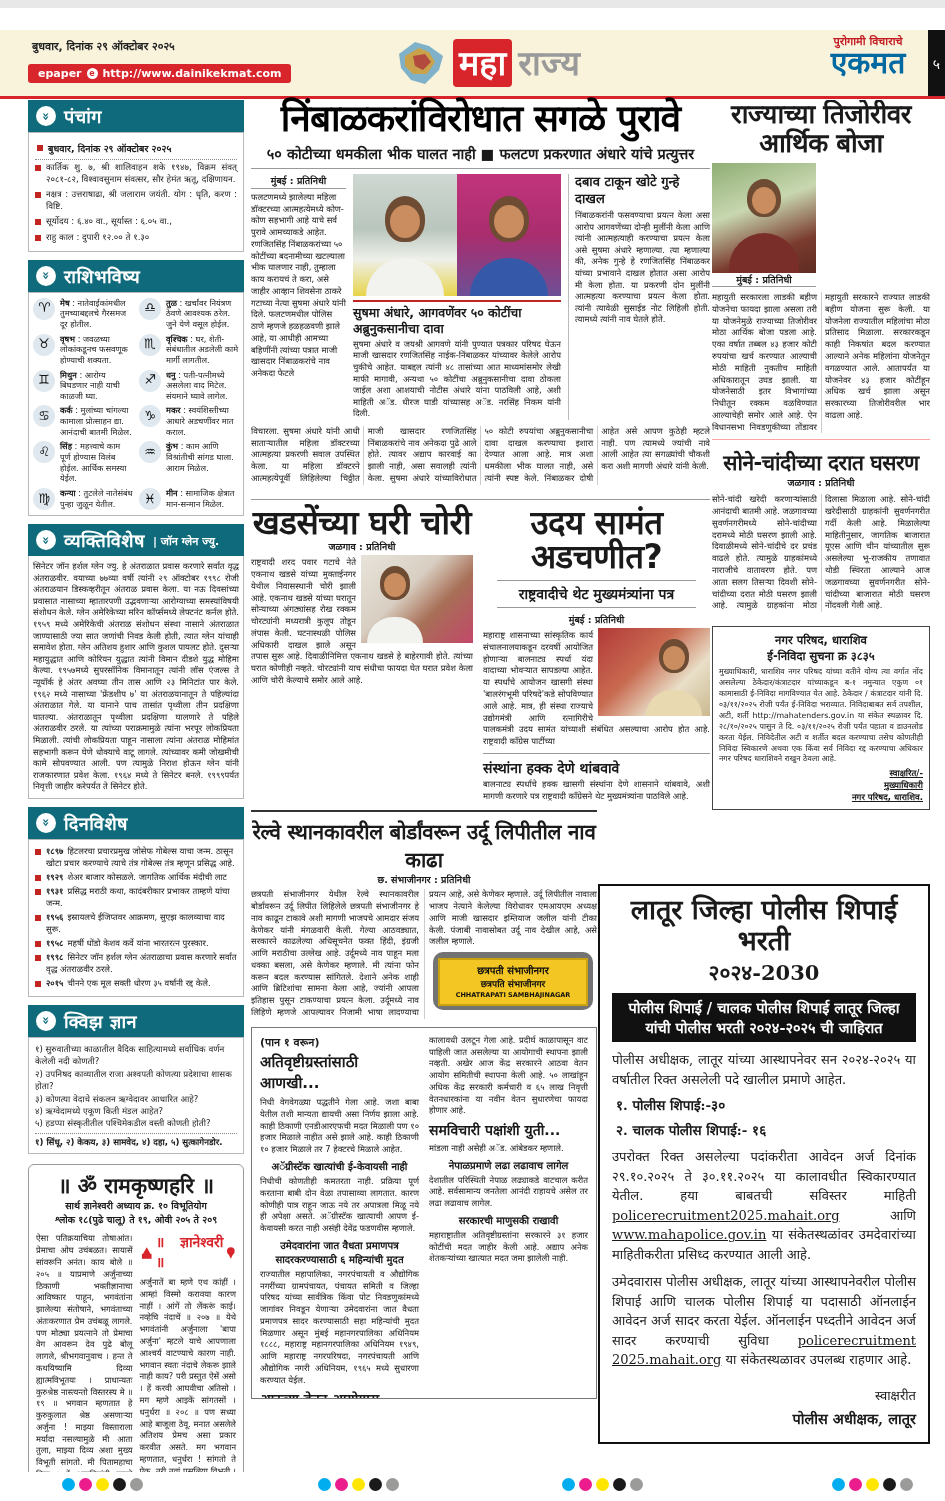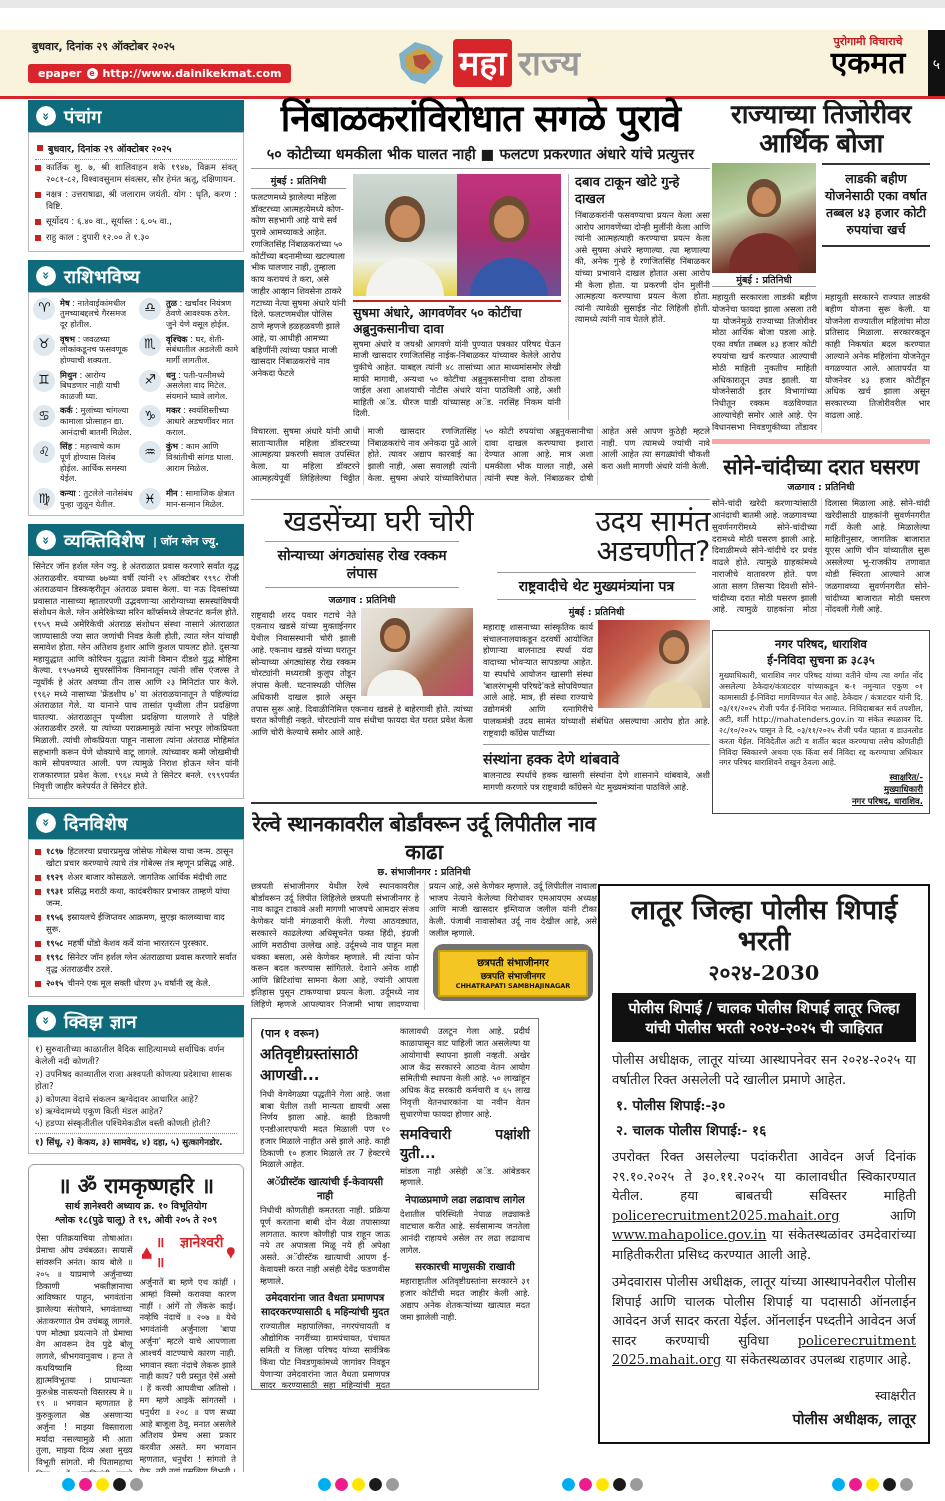--- a/index.html
+++ b/index.html
@@ -10,21 +10,21 @@
   .hdr-date{position:absolute;left:32px;top:8px;font-size:11px;font-weight:bold;color:#222;}
   .epaper-pill{position:absolute;left:28px;top:34px;background:#d8252b;color:#fff;font-size:11px;font-weight:bold;
                padding:3px 10px;border-radius:3px;display:flex;align-items:center;gap:5px;}
   .epaper-pill .globe{width:11px;height:11px;border-radius:50%;background:#fff;color:#d8252b;font-size:8px;line-height:11px;text-align:center;font-weight:bold;}
   .masthead{position:absolute;left:395px;top:6px;display:flex;align-items:center;gap:6px;}
   .map-graphic{width:52px;height:54px;}
   .maha{background:#d8252b;color:#fff;font-size:34px;font-weight:bold;padding:0 6px;border-radius:4px;line-height:48px;}
   .rajya{color:#9a9a9a;font-size:34px;font-weight:bold;line-height:48px;}
   .brandbox{position:absolute;right:18px;top:3px;width:118px;height:58px;text-align:center;}
   .brand-tag{color:#c21d23;font-size:11px;font-weight:bold;}
-  .brand-name{color:#000000;font-size:30px;font-weight:bold;line-height:30px;font-family:"DejaVu Serif",serif;}
+  .brand-name{color:#0369a1;font-size:30px;font-weight:bold;line-height:30px;font-family:"DejaVu Serif",serif;}
   .page-tab{position:absolute;right:0;top:0;width:17px;height:66px;background:#111;color:#fff;font-size:14px;
             display:flex;align-items:center;justify-content:center;}
   
   .sec-head{background:#0f6b7c;color:#fff;display:flex;align-items:center;gap:8px;padding:4px 8px;margin-top:8px;}
   .sec-head .circ{width:20px;height:20px;border-radius:50%;background:#fff;color:#0f6b7c;display:flex;align-items:center;justify-content:center;flex:0 0 20px;}
   .sec-head .circ span{display:inline-block;transform:rotate(90deg);font-weight:bold;font-size:13px;line-height:1;}
   .sec-head .t{font-size:18px;font-weight:bold;letter-spacing:.5px;}
   .sec-head .sub{font-size:11px;font-weight:bold;}
   .boxed{border:1px solid #b9b9b9;padding:5px 6px;background:#fff;}
   .rb{display:inline-block;width:6px;height:6px;background:#c2251f;margin-right:5px;flex:0 0 6px;margin-top:3px;}
@@ -65,52 +65,52 @@
   .torso.sari{background:#3558a8;}
   .cap-title{font-size:12.5px;font-weight:bold;line-height:1.25;margin-top:4px;border-top:2px solid #c2251f;padding-top:3px;}
   .cap-body{font-size:8.4px;line-height:1.38;text-align:justify;margin-top:2px;}
   .m-side{flex:1;border-left:1px solid #bbb;padding-left:6px;}
   .sidebox-t{font-size:13px;font-weight:bold;line-height:1.25;margin-bottom:3px;}
   .sidebox-b{font-size:8.4px;line-height:1.38;text-align:justify;}
   .main-bottom{margin-top:6px;font-size:8.4px;line-height:1.4;columns:4;column-gap:8px;column-rule:1px solid #ccc;text-align:justify;border-bottom:1px solid #999;padding-bottom:14px;}
   .two-art{display:flex;gap:10px;margin-top:6px;}
   .art2{width:222px;flex:0 0 222px;}
   .art3{flex:1;}
-  .hl2{font-size:29px;font-weight:normal;text-align:right;letter-spacing:-0.5px;line-height:1.05;}
+  .hl2{font-size:33px;font-weight:bold;text-align:center;letter-spacing:-0.5px;line-height:1.05;}
   .sub2{font-size:14px;font-weight:bold;text-align:center;border-top:1px solid #999;border-bottom:1px solid #999;
         padding:4px 12px;margin:5px 14px;line-height:1.3;}
   .artphoto{float:right;width:112px;height:88px;margin:2px 0 3px 5px;background:linear-gradient(135deg,#b9937a 0%,#caa98c 35%,#d9c7e0 60%,#b56a8e 100%);position:relative;}
   .artphoto .head-c{width:30px;height:34px;left:30%;top:12%;}
   .artphoto .head-c:after{left:4px;top:7px;width:22px;height:24px;}
   .artphoto .torso{width:56px;height:26px;left:30%;}
   .artbody{font-size:8.4px;line-height:1.4;text-align:justify;margin-top:4px;}
   .sidebox2-t{font-size:14px;font-weight:bold;margin-top:5px;border-top:1px solid #999;padding-top:4px;}
   .rail-hl{font-size:20.5px;font-weight:bold;text-align:center;border-top:2px solid #333;padding-top:5px;margin-top:8px;letter-spacing:-0.3px;}
   .rail-body{columns:2;column-gap:10px;column-rule:1px solid #ccc;font-size:8.4px;line-height:1.4;text-align:justify;margin-top:3px;}
   .signboard{width:150px;background:#737373;padding:6px 5px 4px;margin:4px auto;border-radius:10px;}
   .signboard .plate{background:#f4c623;border:2px solid #caa10e;padding:4px 3px;text-align:center;font-weight:bold;color:#111;}
   .plate .l1{font-size:10px;} .plate .l2{font-size:9px;} .plate .l3{font-size:6.5px;}
-  .contbox{border:1px solid #777;margin-top:8px;padding:7px 8px;display:flex;gap:10px;width:288px;box-sizing:border-box;height:372px;overflow:hidden;}
+  .contbox{border:1px solid #777;margin-top:8px;padding:7px 8px;display:flex;gap:10px;width:346px;box-sizing:border-box;height:372px;overflow:hidden;}
   .contcol{flex:1;font-size:8.4px;line-height:1.4;text-align:justify;}
   .cont-note{font-weight:bold;font-size:11px;}
   .cont-h1{font-size:15px;font-weight:bold;margin:2px 0 3px;}
   .cont-h2{font-size:10px;font-weight:bold;text-align:center;margin:4px 0 2px;}
   .cont-h3{font-size:14px;font-weight:bold;margin:4px 0 2px;}
   .railwrap{width:346px;}
   
   .rightcol{position:absolute;left:712px;top:92px;width:218px;height:780px;overflow:hidden;}
   .r-hl{font-size:26px;font-weight:bold;text-align:center;line-height:1.1;letter-spacing:-0.5px;}
   .r-row{display:flex;gap:6px;margin-top:6px;}
   .r-photo{width:104px;flex:0 0 104px;height:110px;background:linear-gradient(160deg,#8fae74 0%,#c8d7b0 40%,#7a3b2e 75%,#5e2b22 100%);position:relative;}
   .r-photo .head-c{width:34px;height:38px;top:14%;}
   .r-photo .head-c:after{left:5px;top:8px;width:24px;height:27px;}
   .r-photo .torso{width:70px;height:40px;background:#7a2e2a;}
   .r-sub{flex:1;border-top:2px solid #333;border-bottom:2px solid #333;font-size:12.5px;font-weight:bold;text-align:center;
          padding:6px 2px;line-height:1.35;align-self:flex-start;}
-  .r-body{font-size:8.4px;line-height:1.4;columns:2;column-gap:8px;column-rule:1px solid #ccc;text-align:justify;margin-top:5px;border-bottom:5px solid #fca5a5;padding-bottom:6px;}
+  .r-body{font-size:8.4px;line-height:1.4;columns:2;column-gap:8px;column-rule:1px solid #ccc;text-align:justify;margin-top:5px;border-bottom:1px solid #fca5a5;padding-bottom:6px;}
   .gold-hl{font-size:21px;font-weight:bold;text-align:center;margin-top:8px;letter-spacing:-0.5px;}
   .tender{border:1.5px solid #444;margin-top:8px;padding:5px 6px;}
   .tender-t{font-size:11.5px;font-weight:bold;text-align:center;line-height:1.4;}
   .tender-b{font-size:7.8px;line-height:1.4;text-align:justify;margin-top:3px;}
   .tender-s{font-size:8.5px;font-weight:bold;text-align:right;margin-top:3px;line-height:1.4;text-decoration:underline;}
   
   .ad{position:absolute;left:598px;top:876px;width:332px;height:560px;border:2px solid #111;background:#fff;
       padding:8px 12px;box-sizing:border-box;font-family:"DejaVu Serif",serif;}
   .ad-t1{font-size:27px;font-weight:bold;text-align:center;line-height:1.15;}
   .ad-t2{font-size:21px;font-weight:bold;text-align:center;margin-top:2px;}
@@ -352,21 +352,20 @@
       <div class="m-side">
         <div class="sidebox-t">दबाव टाकून खोटे गुन्हे दाखल</div>
         <div class="sidebox-b">निंबाळकरांनी फसवण्याचा प्रयत्न केला असा आरोप आगवणेंच्या दोन्ही मुलींनी केला आणि त्यांनी आत्महत्याही करण्याचा प्रयत्न केला असे सुषमा अंधारे म्हणाल्या. त्या म्हणाल्या की, अनेक गुन्हे हे रणजितसिंह निंबाळकर यांच्या प्रभावाने दाखल होतात असा आरोप मी केला होता. या प्रकरणी दोन मुलींनी आत्महत्या करण्याचा प्रयत्न केला होता. त्यांनी त्यावेळी सुसाईड नोट लिहिली होती. त्यामध्ये त्यांनी नाव घेतले होते.</div>
       </div>
     </div>
     <div class="main-bottom">विचारला. सुषमा अंधारे यांनी आधी साताऱ्यातील महिला डॉक्टरच्या आत्महत्या प्रकरणी सवाल उपस्थित केला. या महिला डॉक्टरने आत्महत्येपूर्वी लिहिलेल्या चिठ्ठीत माजी खासदार रणजितसिंह निंबाळकरांचे नाव अनेकदा पुढे आले होते. त्यावर अद्याप कारवाई का झाली नाही, असा सवालही त्यांनी केला. सुषमा अंधारे यांच्याविरोधात ५० कोटी रुपयांचा अब्रुनुकसानीचा दावा दाखल करण्याचा इशारा देण्यात आला आहे. मात्र अशा धमकीला भीक घालत नाही, असे त्यांनी स्पष्ट केले. निंबाळकर दोषी आहेत असे आपण कुठेही म्हटले नाही. पण त्यामध्ये ज्यांची नावे आली आहेत त्या सगळ्यांची चौकशी करा अशी मागणी अंधारे यांनी केली.</div>
 
     <div class="two-art">
       <div class="art2">
         <div class="hl2">खडसेंच्या घरी चोरी</div>
-        <div class="sub2">सोन्याच्या अंगठ्यांसह रोख रक्कम लंपास</div>
         <div class="byline">जळगाव : प्रतिनिधी</div>
         <div class="artphoto" style="background:linear-gradient(135deg,#e8e3da 0%,#d8cfc2 40%,#a86f56 65%,#c2486a 100%);">
           <span class="head-c"></span>
             <span class="torso"></span>
         </div>
         <div class="artbody">राष्ट्रवादी शरद पवार गटाचे नेते एकनाथ खडसे यांच्या मुक्ताईनगर येथील निवासस्थानी चोरी झाली आहे. एकनाथ खडसे यांच्या घरातून सोन्याच्या अंगठ्यांसह रोख रक्कम चोरट्यांनी मध्यरात्री कुलूप तोडून लंपास केली. घटनास्थळी पोलिस अधिकारी दाखल झाले असून तपास सुरू आहे. दिवाळीनिमित्त एकनाथ खडसे हे बाहेरगावी होते. त्यांच्या घरात कोणीही नव्हते. चोरट्यांनी याच संधीचा फायदा घेत घरात प्रवेश केला आणि चोरी केल्याचे समोर आले आहे.</div>
       </div>
       <div class="art3">
         <div class="hl2">उदय सामंत अडचणीत?</div>
         <div class="sub2">राष्ट्रवादीचे थेट मुख्यमंत्र्यांना पत्र</div>
@@ -422,21 +421,20 @@
   <div class="rightcol">
     <div class="r-hl">राज्याच्या तिजोरीवर आर्थिक बोजा</div>
     <div class="r-row">
       <div>
         <div class="r-photo">
             <span class="head-c"></span>
             <span class="torso"></span>
           </div>
         <div class="byline" style="border-bottom:1px solid #999;">मुंबई : प्रतिनिधी</div>
       </div>
-      <div class="r-sub">लाडकी बहीण योजनेसाठी एका वर्षात तब्बल ४३ हजार कोटी रुपयांचा खर्च</div>
     </div>
     <div class="r-body">महायुती सरकारला लाडकी बहीण योजनेचा फायदा झाला असला तरी या योजनेमुळे राज्याच्या तिजोरीवर मोठा आर्थिक बोजा पडला आहे. एका वर्षात तब्बल ४३ हजार कोटी रुपयांचा खर्च करण्यात आल्याची मोठी माहिती नुकतीच माहिती अधिकारातून उघड झाली. या योजनेसाठी इतर विभागांच्या निधीतून रक्कम वळविण्यात आल्याचेही समोर आले आहे. ऐन विधानसभा निवडणुकीच्या तोंडावर महायुती सरकारने राज्यात लाडकी बहीण योजना सुरू केली. या योजनेला राज्यातील महिलांचा मोठा प्रतिसाद मिळाला. सरकारकडून काही निकषांत बदल करण्यात आल्याने अनेक महिलांना योजनेतून वगळण्यात आले. आतापर्यंत या योजनेवर ४३ हजार कोटींहून अधिक खर्च झाला असून सरकारच्या तिजोरीवरील भार वाढला आहे.</div>
 
     <div class="gold-hl">सोने-चांदीच्या दरात घसरण</div>
     <div class="byline">जळगाव : प्रतिनिधी</div>
     <div class="r-body" style="border-bottom:none;">सोने-चांदी खरेदी करणाऱ्यांसाठी आनंदाची बातमी आहे. जळगावच्या सुवर्णनगरीमध्ये सोने-चांदीच्या दरामध्ये मोठी घसरण झाली आहे. दिवाळीमध्ये सोने-चांदीचे दर प्रचंड वाढले होते. त्यामुळे ग्राहकांमध्ये नाराजीचे वातावरण होते. पण आता सलग तिसऱ्या दिवशी सोने-चांदीच्या दरात मोठी घसरण झाली आहे. त्यामुळे ग्राहकांना मोठा दिलासा मिळाला आहे. सोने-चांदी खरेदीसाठी ग्राहकांनी सुवर्णनगरीत गर्दी केली आहे. मिळालेल्या माहितीनुसार, जागतिक बाजारात यूएस आणि चीन यांच्यातील सुरू असलेल्या भू-राजकीय तणावात थोडी स्थिरता आल्याने आज जळगावच्या सुवर्णनगरीत सोने-चांदीच्या बाजारात मोठी घसरण नोंदवली गेली आहे.</div>
 
     <div class="tender">
       <div class="tender-t">नगर परिषद, धाराशिव</div>
       <div class="tender-t">ई-निविदा सुचना क्र ३८३५</div>

